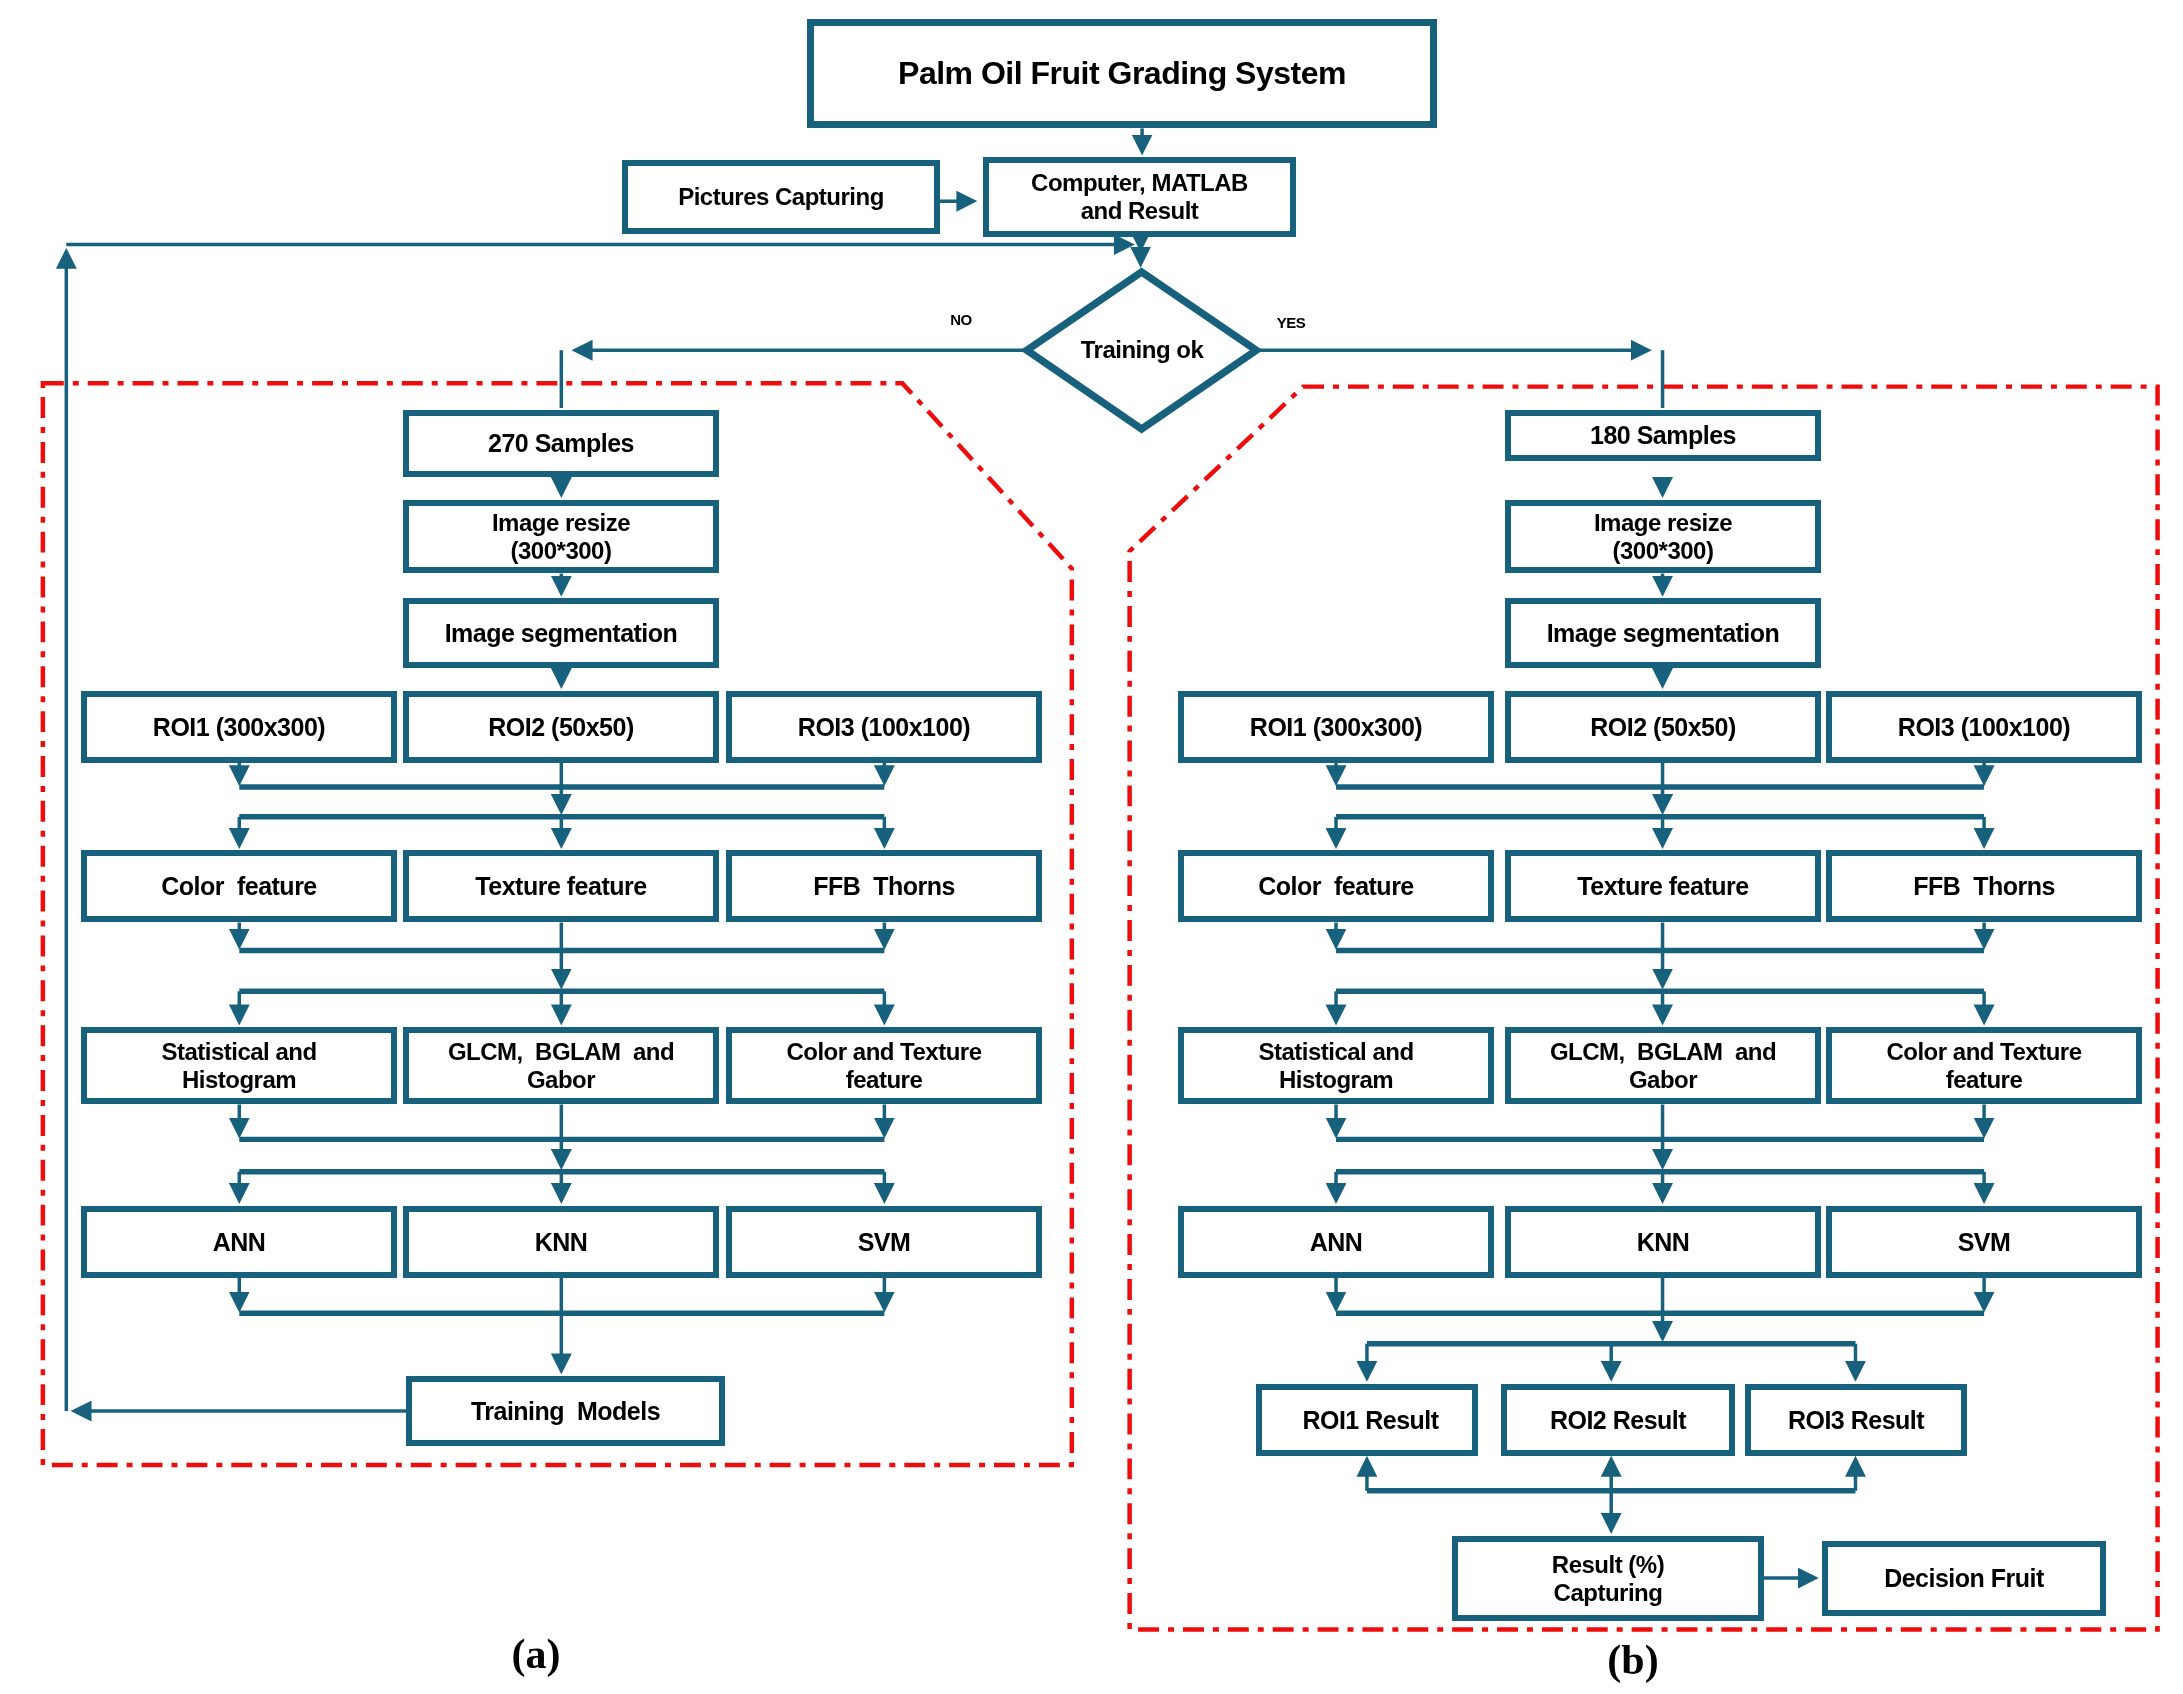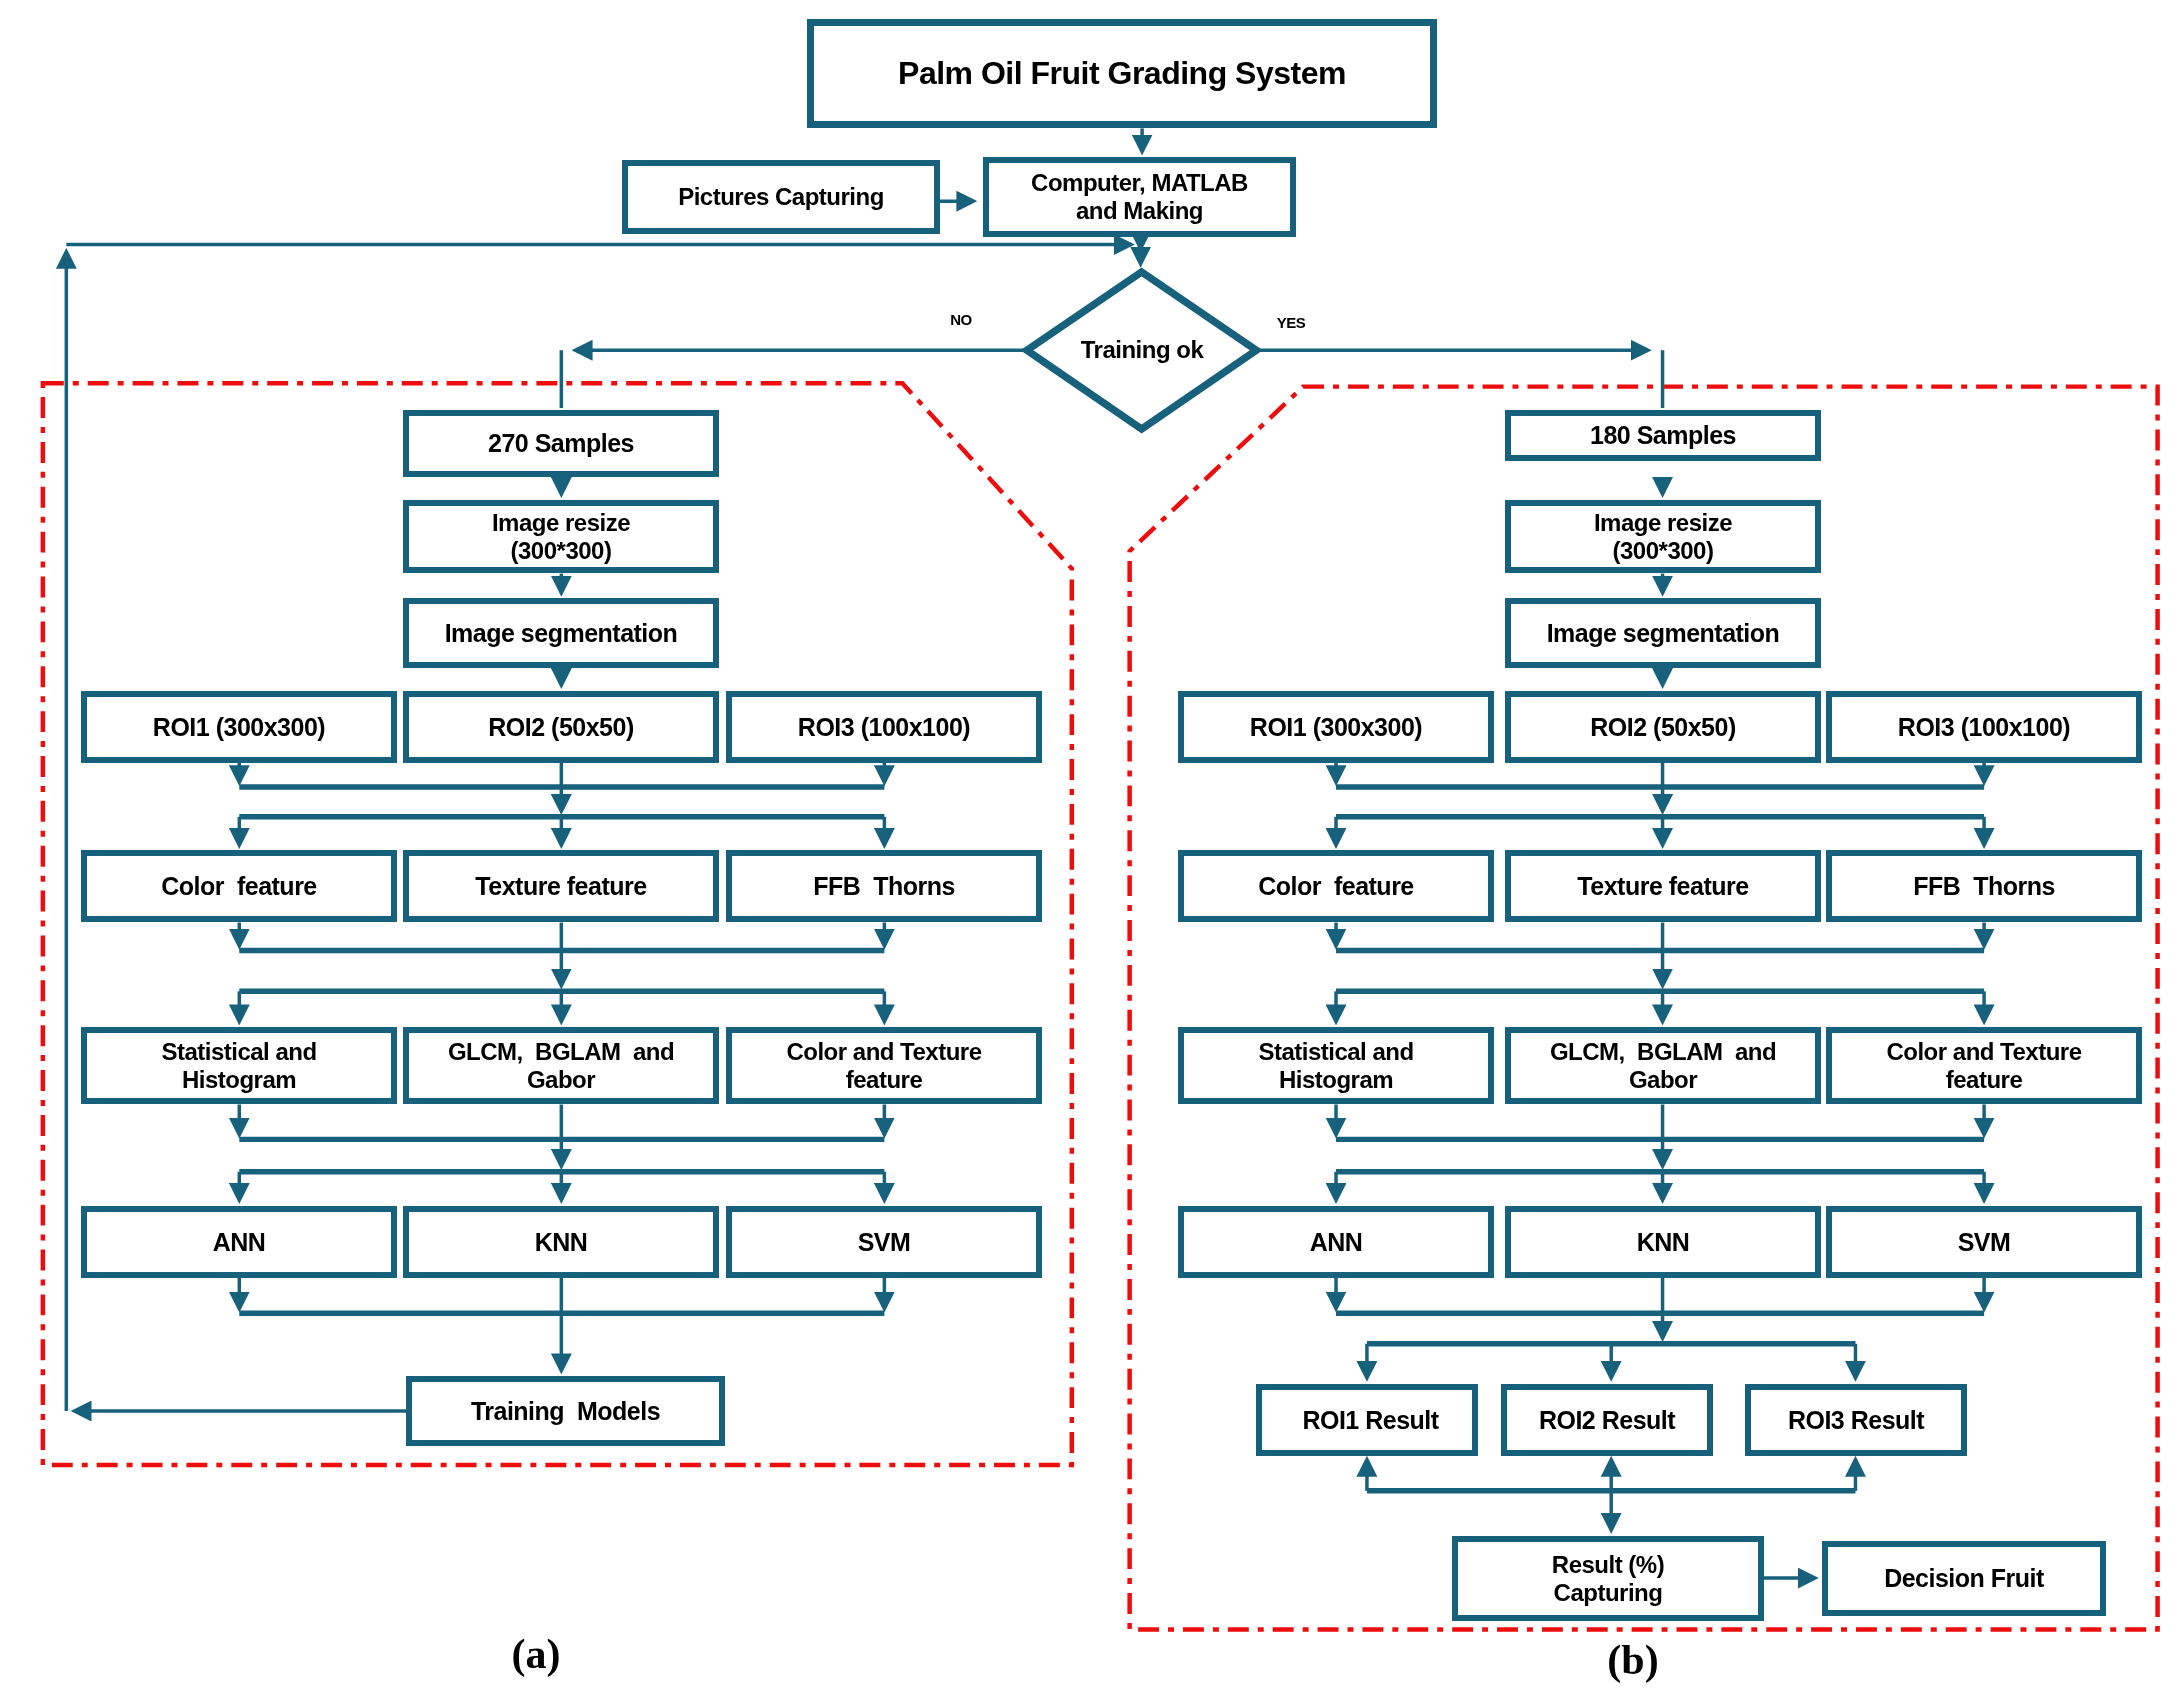--- a/index.html
+++ b/index.html
@@ -158,21 +158,21 @@
   <div class="box title-box" style="left:807px;top:19.4px;width:630px;height:109px;">
     <span>Palm Oil Fruit Grading System</span>
   </div>
 
   <div class="box fs48" style="left:622px;top:160px;width:318px;height:74px;">
     <span>Pictures Capturing</span>
   </div>
 
   <div class="box fs48" style="left:983px;top:157px;width:313px;height:80px;">
     <span>Computer, MATLAB</span>
-    <span>and Making</span>
+    <span>and Result</span>
   </div>
 
   <div class="lbl diamond-lbl" style="left:1142px;top:350px;">Training ok</div>
   <div class="lbl" style="left:961px;top:319px;">NO</div>
   <div class="lbl" style="left:1291px;top:322px;">YES</div>
 
   <div class="box fs50" style="left:403px;top:410px;width:316px;height:67px;">
     <span>270 Samples</span>
   </div>
   <div class="box fs48" style="left:403px;top:500px;width:316px;height:73px;">
@@ -282,21 +282,21 @@
   <div class="box fs50" style="left:1505px;top:1206px;width:316px;height:72px;">
     <span>KNN</span>
   </div>
   <div class="box fs50" style="left:1826px;top:1206px;width:316px;height:72px;">
     <span>SVM</span>
   </div>
 
   <div class="box fs50" style="left:1256px;top:1384px;width:222px;height:72px;padding-left:7px;">
     <span>ROI1 Result</span>
   </div>
-  <div class="box fs50" style="left:1501px;top:1384px;width:212px;height:72px;">
+  <div class="box fs50" style="left:1501px;top:1384px;width:234px;height:72px;">
     <span>ROI2 Result</span>
   </div>
   <div class="box fs50" style="left:1745px;top:1384px;width:222px;height:72px;">
     <span>ROI3 Result</span>
   </div>
 
   <div class="box fs48" style="left:1452px;top:1536px;width:312px;height:85px;">
     <span>Result (%)</span>
     <span>Capturing</span>
   </div>

